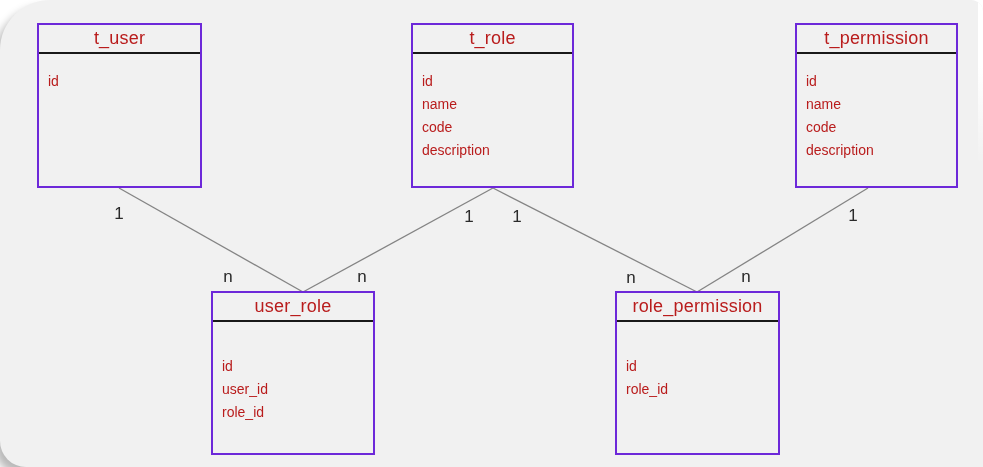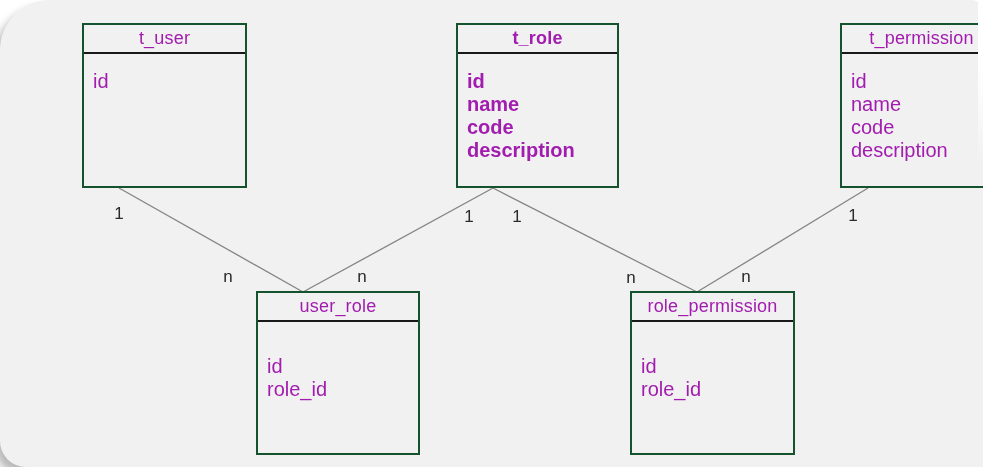--- a/index.html
+++ b/index.html
@@ -22,36 +22,35 @@
     width: 5px; height: 165px;
     background: linear-gradient(180deg, #ffffff 0%, #ffffff 40%, rgba(255,255,255,0) 100%);
     pointer-events: none;
   }
   .connector-layer {
     position: absolute; left: 0; top: 0;
     width: 983px; height: 467px;
   }
   .entity-table {
     position: absolute;
-    border: 2px solid #14532d;
+    border: 2px solid #6d28d9;
     background: transparent;
-    color: #a21caf;
-    margin-left: 45px;
+    color: #b91c1c;
   }
   .entity-header {
     height: 29px;
     border-bottom: 2px solid #191919;
     display: flex; align-items: center; justify-content: center;
     font-size: 18px;
     letter-spacing: 0.2px;
     white-space: nowrap;
   }
   .entity-body {
     padding: 16px 8px 0 9px;
-    font-size: 20px;
+    font-size: 14px;
     line-height: 23px;
   }
   .entity-table.spacious .entity-body { padding-top: 33px; }
   .field { white-space: nowrap; }
   .card-label {
     position: absolute;
     transform: translate(-50%, -50%);
     font-size: 17px;
     color: #2a2a2a;
     line-height: 1;
@@ -67,21 +66,21 @@
       <line x1="493" y1="188" x2="697" y2="292" stroke="#848484" stroke-width="1.3"></line>
       <line x1="868" y1="188" x2="697" y2="292" stroke="#848484" stroke-width="1.3"></line>
     </svg>
   <div id="tables-layer">
       <div class="entity-table" style="left: 37px; top: 23px; width: 165px; height: 165px;">
         <div class="entity-header">t_user</div>
         <div class="entity-body">
           <div class="field">id</div>
         </div>
       </div>
-      <div class="entity-table" style="left: 411px; top: 23px; width: 163px; height: 165px; font-weight: bold;">
+      <div class="entity-table" style="left: 411px; top: 23px; width: 163px; height: 165px;">
         <div class="entity-header">t_role</div>
         <div class="entity-body">
           <div class="field">id</div>
           <div class="field">name</div>
           <div class="field">code</div>
           <div class="field">description</div>
         </div>
       </div>
       <div class="entity-table" style="left: 795px; top: 23px; width: 163px; height: 165px;">
         <div class="entity-header">t_permission</div>
@@ -89,24 +88,25 @@
           <div class="field">id</div>
           <div class="field">name</div>
           <div class="field">code</div>
           <div class="field">description</div>
         </div>
       </div>
       <div class="entity-table spacious" style="left: 211px; top: 291px; width: 164px; height: 164px;">
         <div class="entity-header">user_role</div>
         <div class="entity-body">
           <div class="field">id</div>
+          <div class="field">user_id</div>
           <div class="field">role_id</div>
         </div>
       </div>
-      <div class="entity-table spacious" style="left: 585px; top: 291px; width: 165px; height: 164px;">
+      <div class="entity-table spacious" style="left: 615px; top: 291px; width: 165px; height: 164px;">
         <div class="entity-header">role_permission</div>
         <div class="entity-body">
           <div class="field">id</div>
           <div class="field">role_id</div>
         </div>
       </div>
     </div>
   <div id="labels-layer">
       <span class="card-label" style="left: 119px; top: 213px;">1</span>
       <span class="card-label" style="left: 228px; top: 276px;">n</span>

